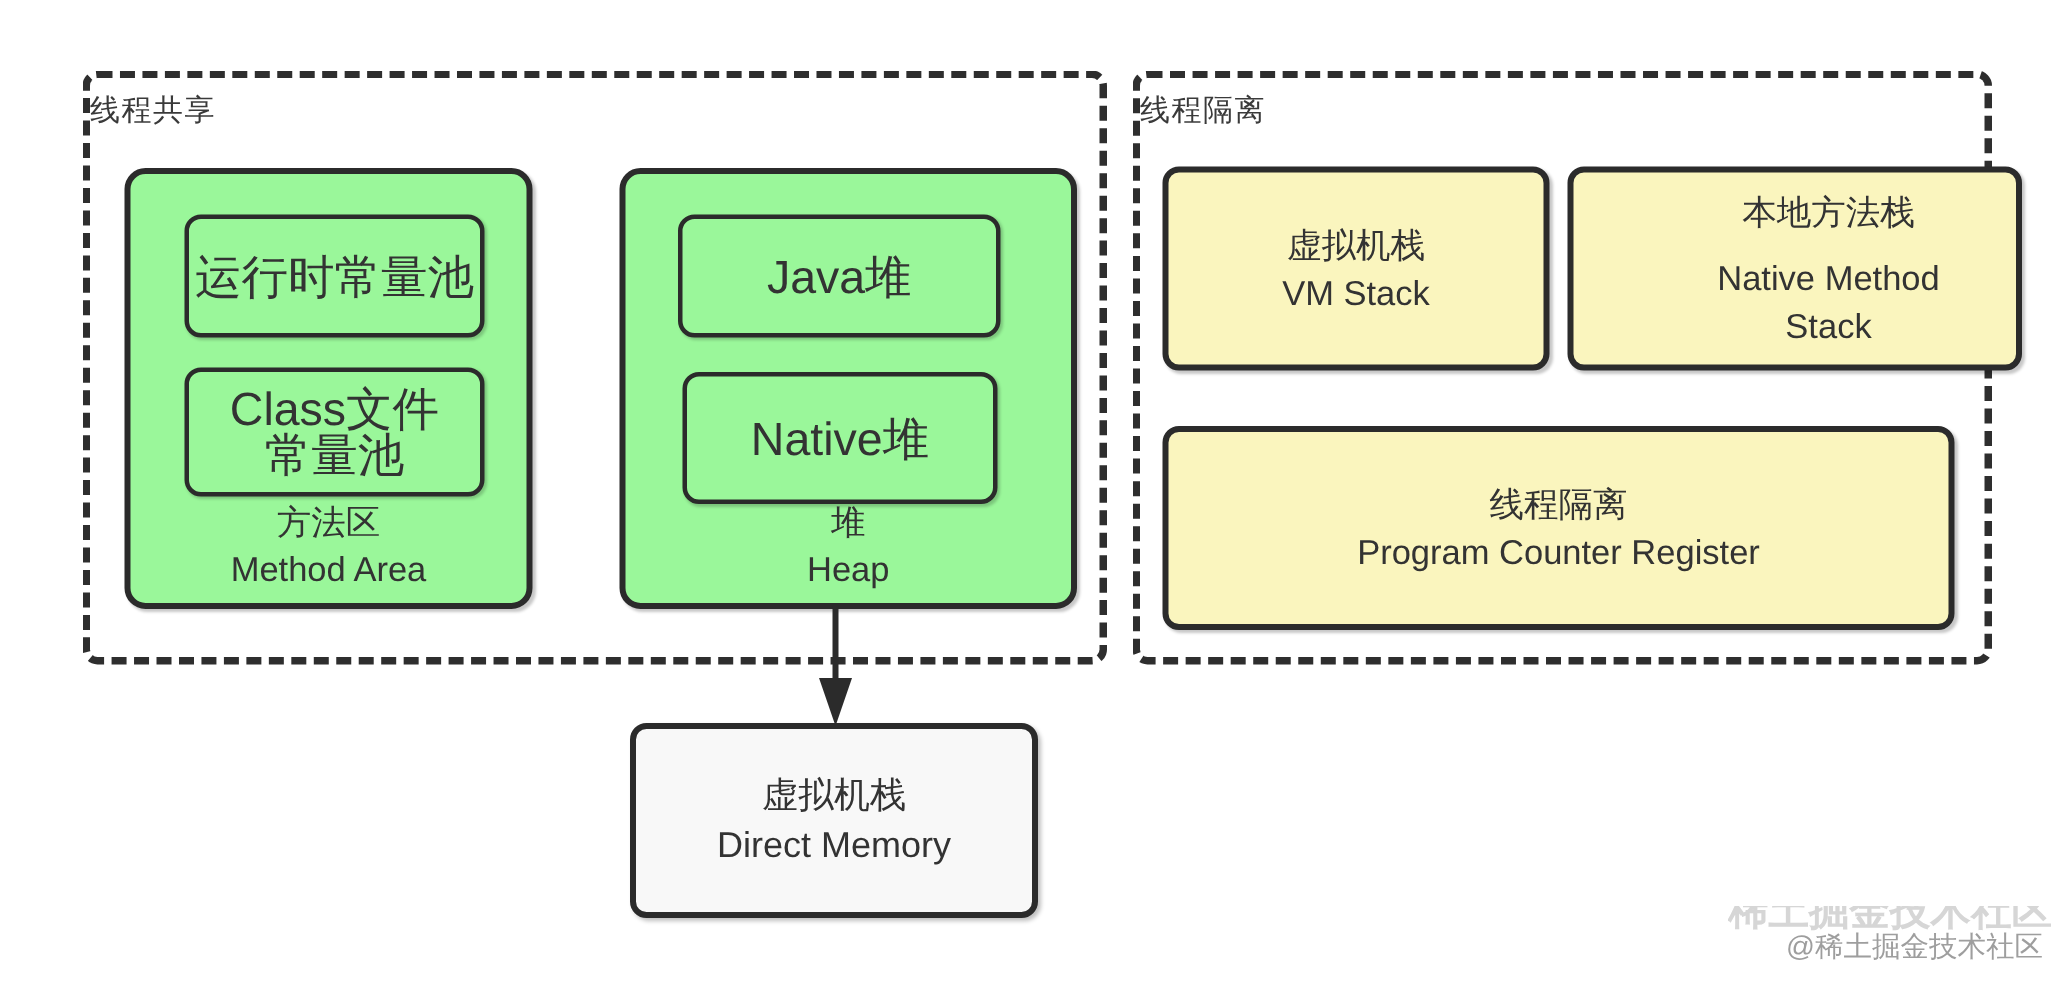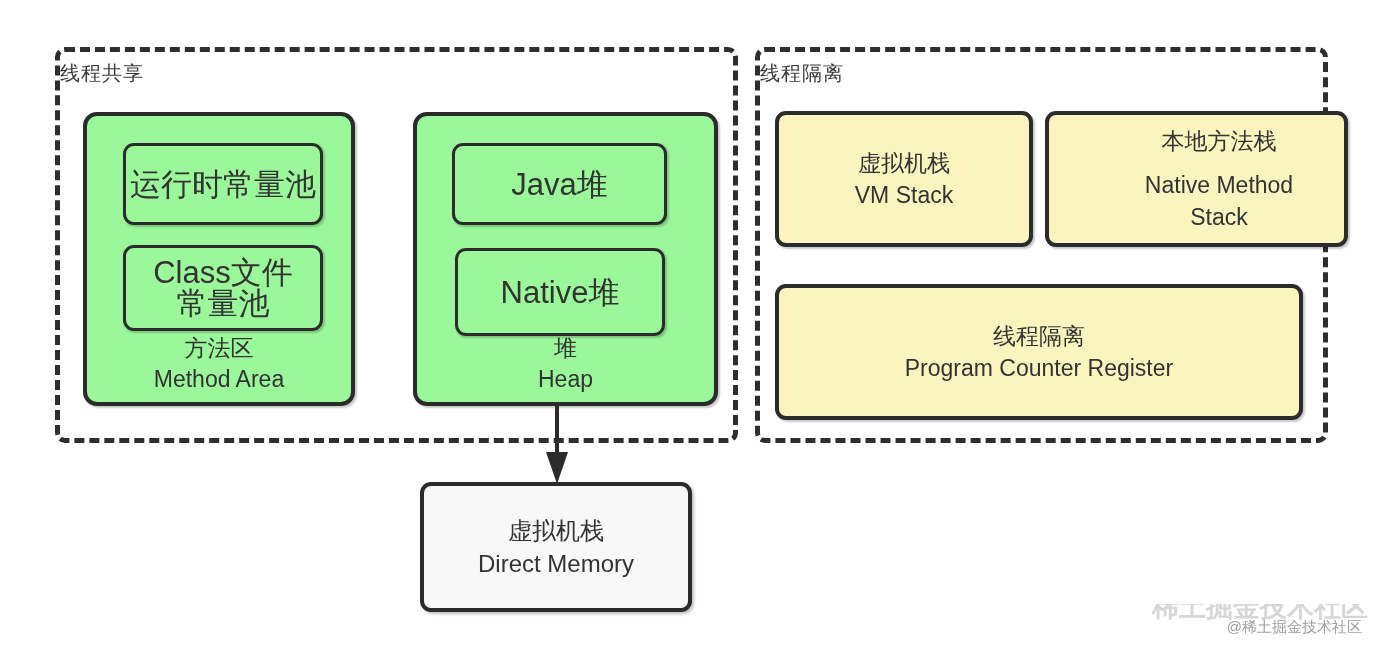--- a/index.html
+++ b/index.html
@@ -45,21 +45,21 @@
   .arrow-svg{position:absolute;left:536px;top:404px;width:42px;height:82px;}
 
   .gray-box{position:absolute;left:420px;top:482px;width:264px;height:122px;
             border:4px solid var(--border);border-radius:11px;background:var(--gray_box);
             box-shadow:2px 2px 3px rgba(0,0,0,.25);
             display:flex;flex-direction:column;align-items:center;justify-content:center;
             font-size:24px;line-height:33px;text-align:center;}
 
   .wm-back-clip{position:absolute;right:6px;top:604px;height:19px;overflow:hidden;}
   .wm-back{font-size:27px;line-height:27px;margin-top:-10px;color:var(--watermark_back);font-weight:600;white-space:nowrap;}
-  .wm-main{position:absolute;right:12px;top:618px;font-size:15px;color:var(--watermark_main);white-space:nowrap;}
+  .wm-main{position:absolute;right:12px;top:618px;font-size:19px;color:var(--watermark_main);white-space:nowrap;}
 </style>
 </head>
 <body>
 
 <div class="page">
 
   <section class="container left">
     <div class="group-title">线程共享</div>
 
     <div class="big-box method-area">

